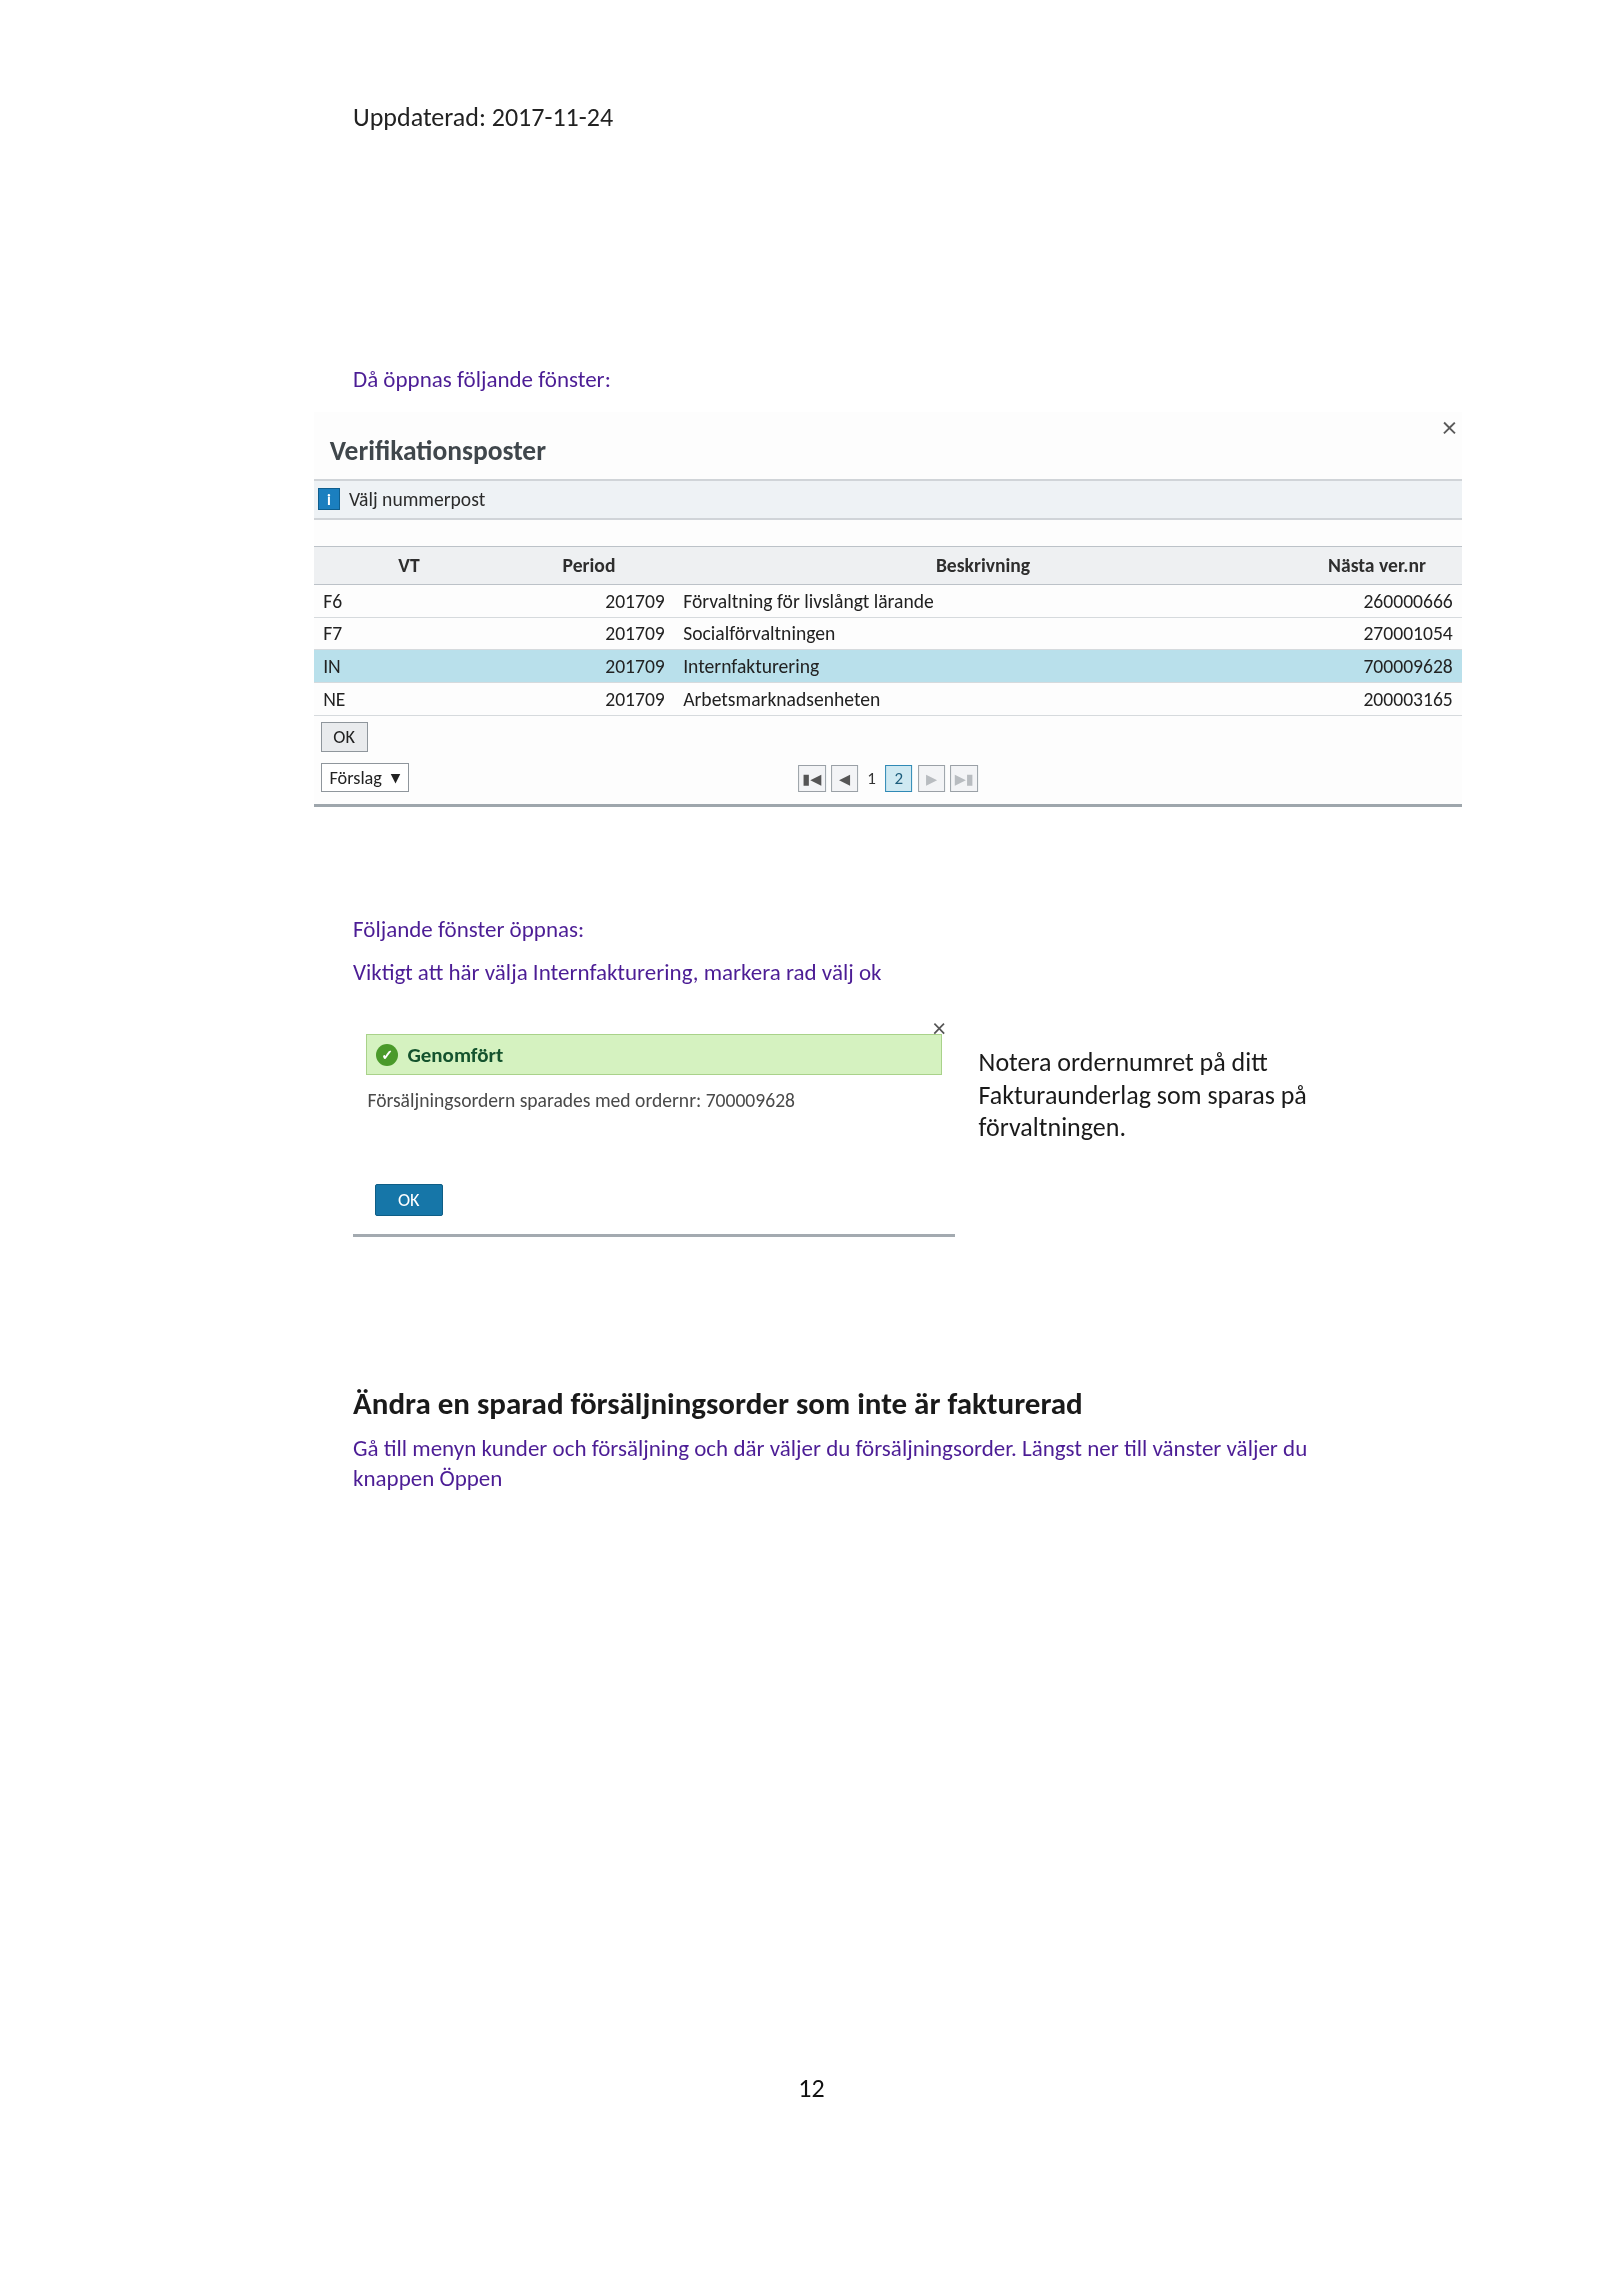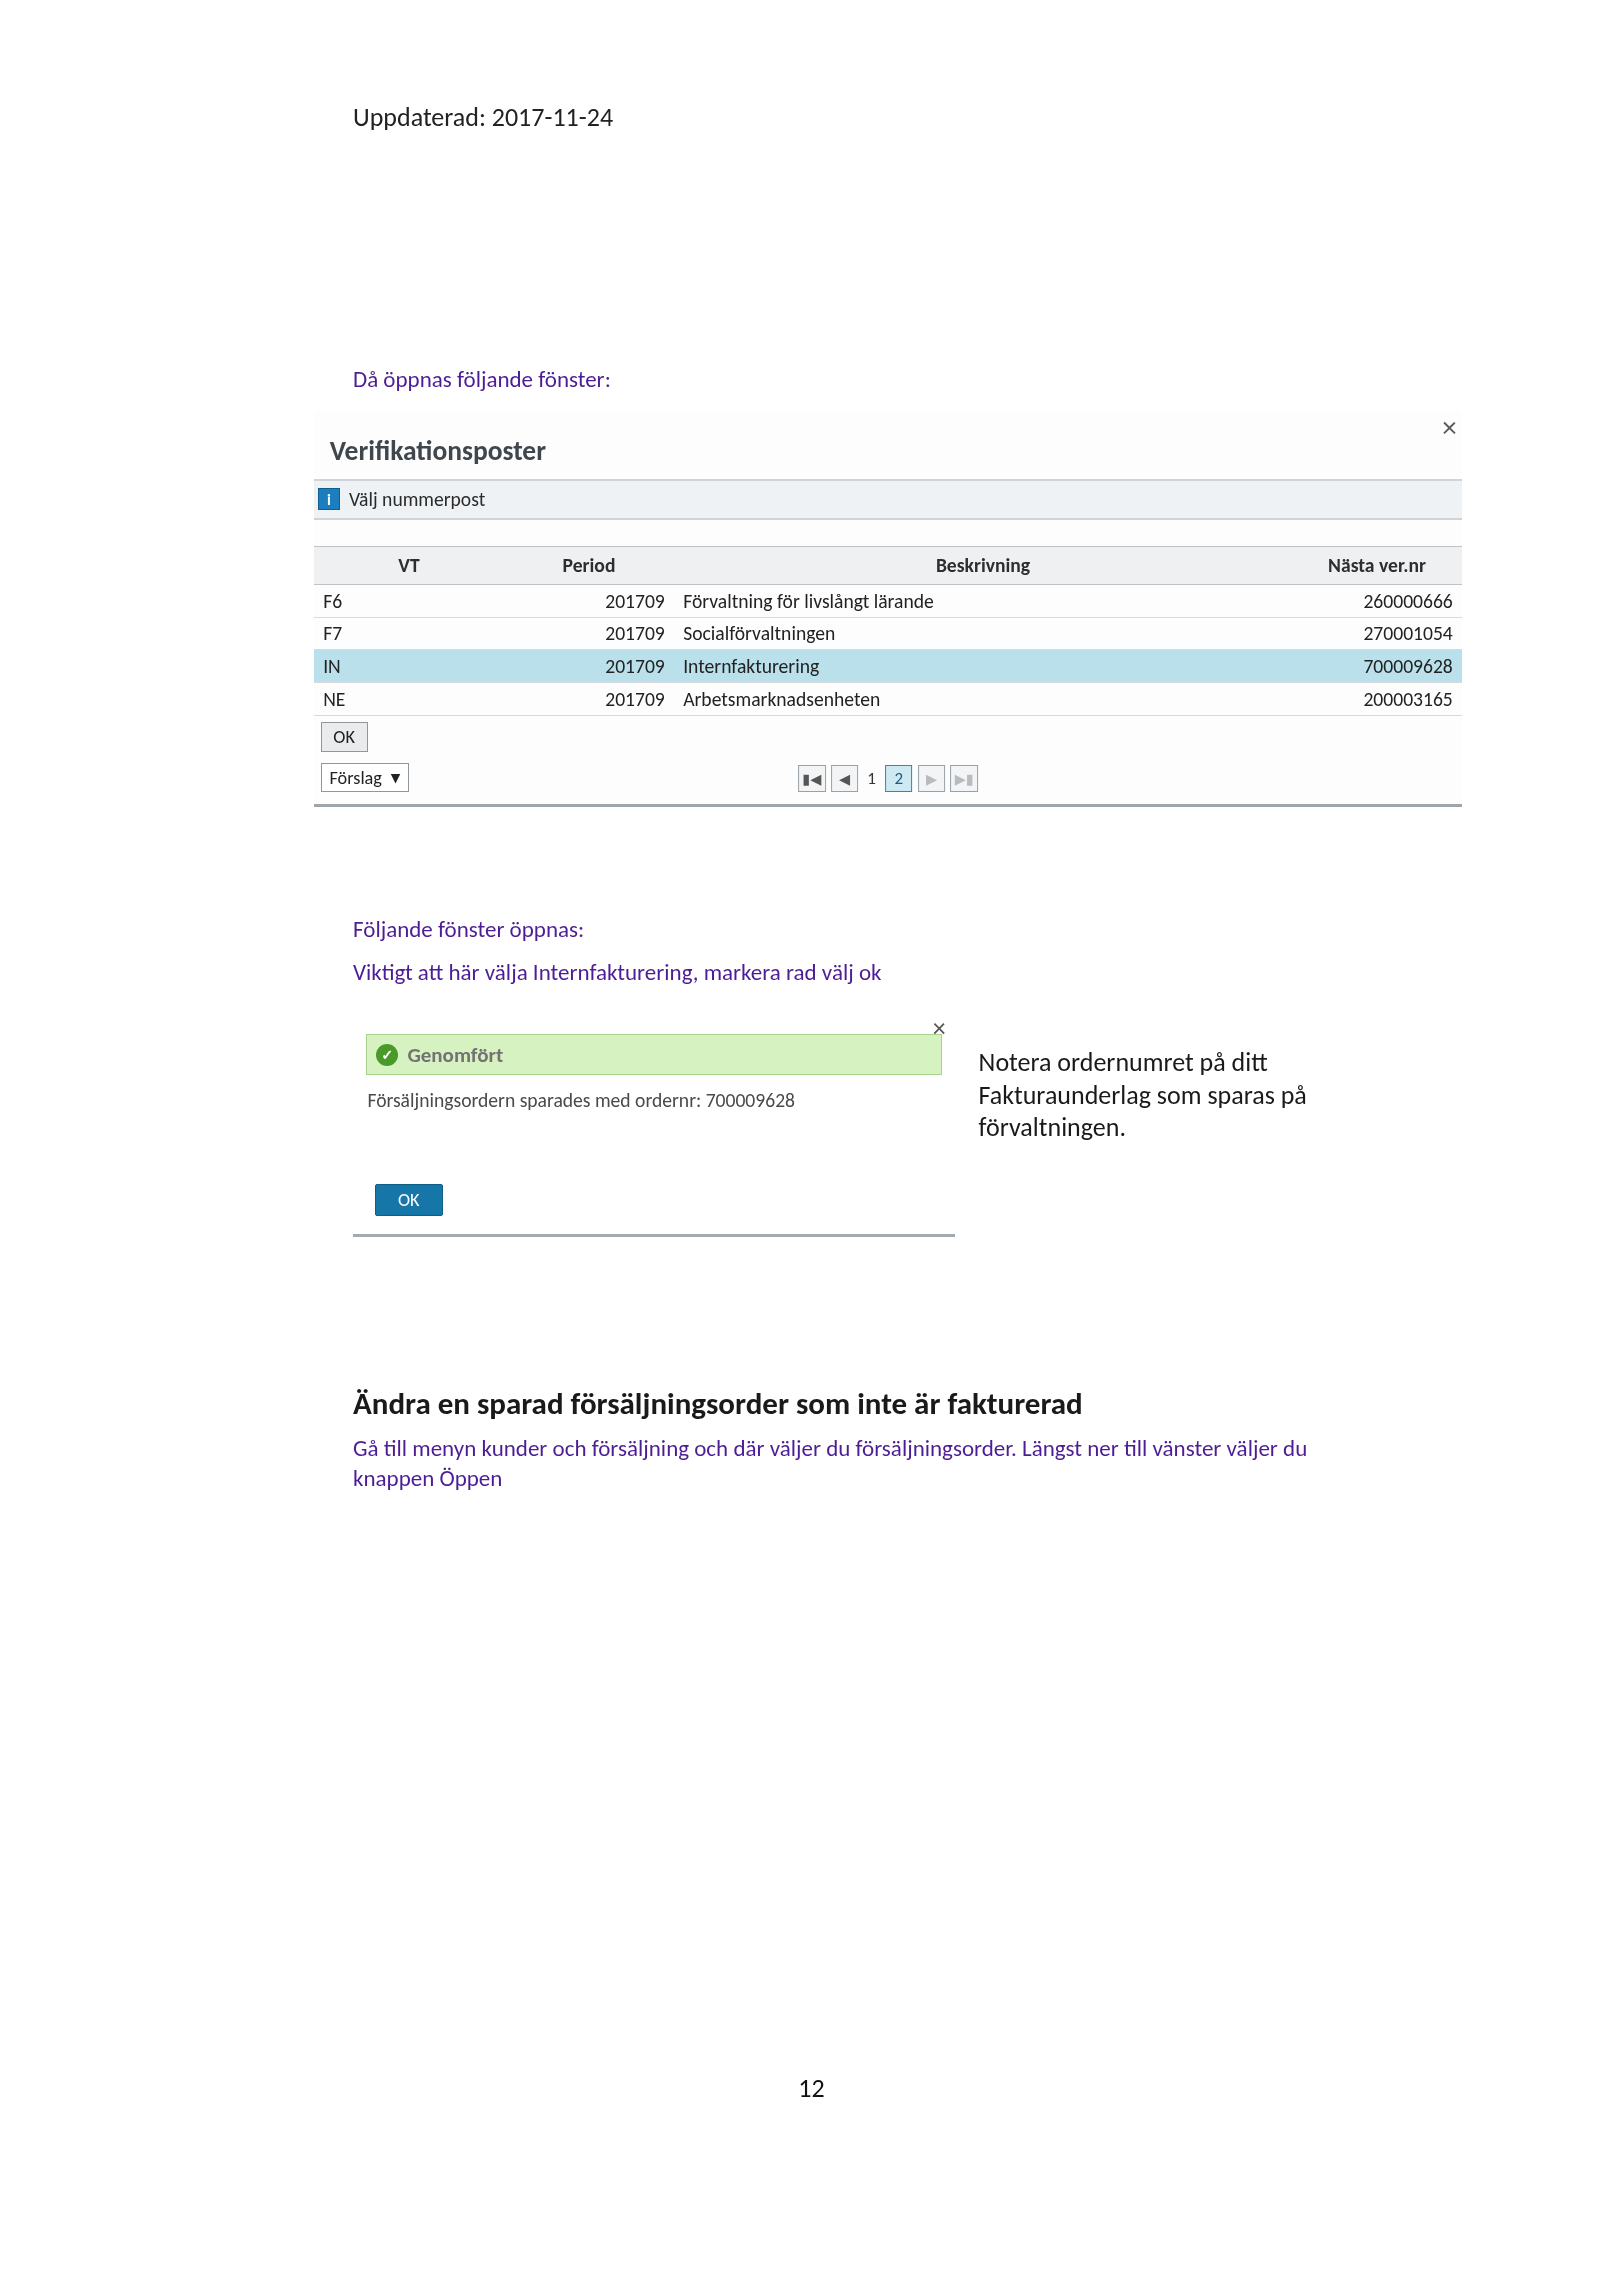--- a/index.html
+++ b/index.html
@@ -236,21 +236,21 @@
     border-radius: 50%;
     background: #4a9a2a;
     color: #fff;
     font-size: 14.4px;
     font-weight: bold;
     display: flex;
     align-items: center;
     justify-content: center;
   }
   .shot2-bar-title {
-    color: #737373;
+    color: #14532d;
     font-weight: bold;
     font-size: 21px;
   }
   .shot2-msg {
     margin: 13px 14.4px 0 14.4px;
     font-size: 19.6px;
     color: #4a4a4a;
   }
   .shot2-okbtn {
     margin: 72px 0 0 22px;

